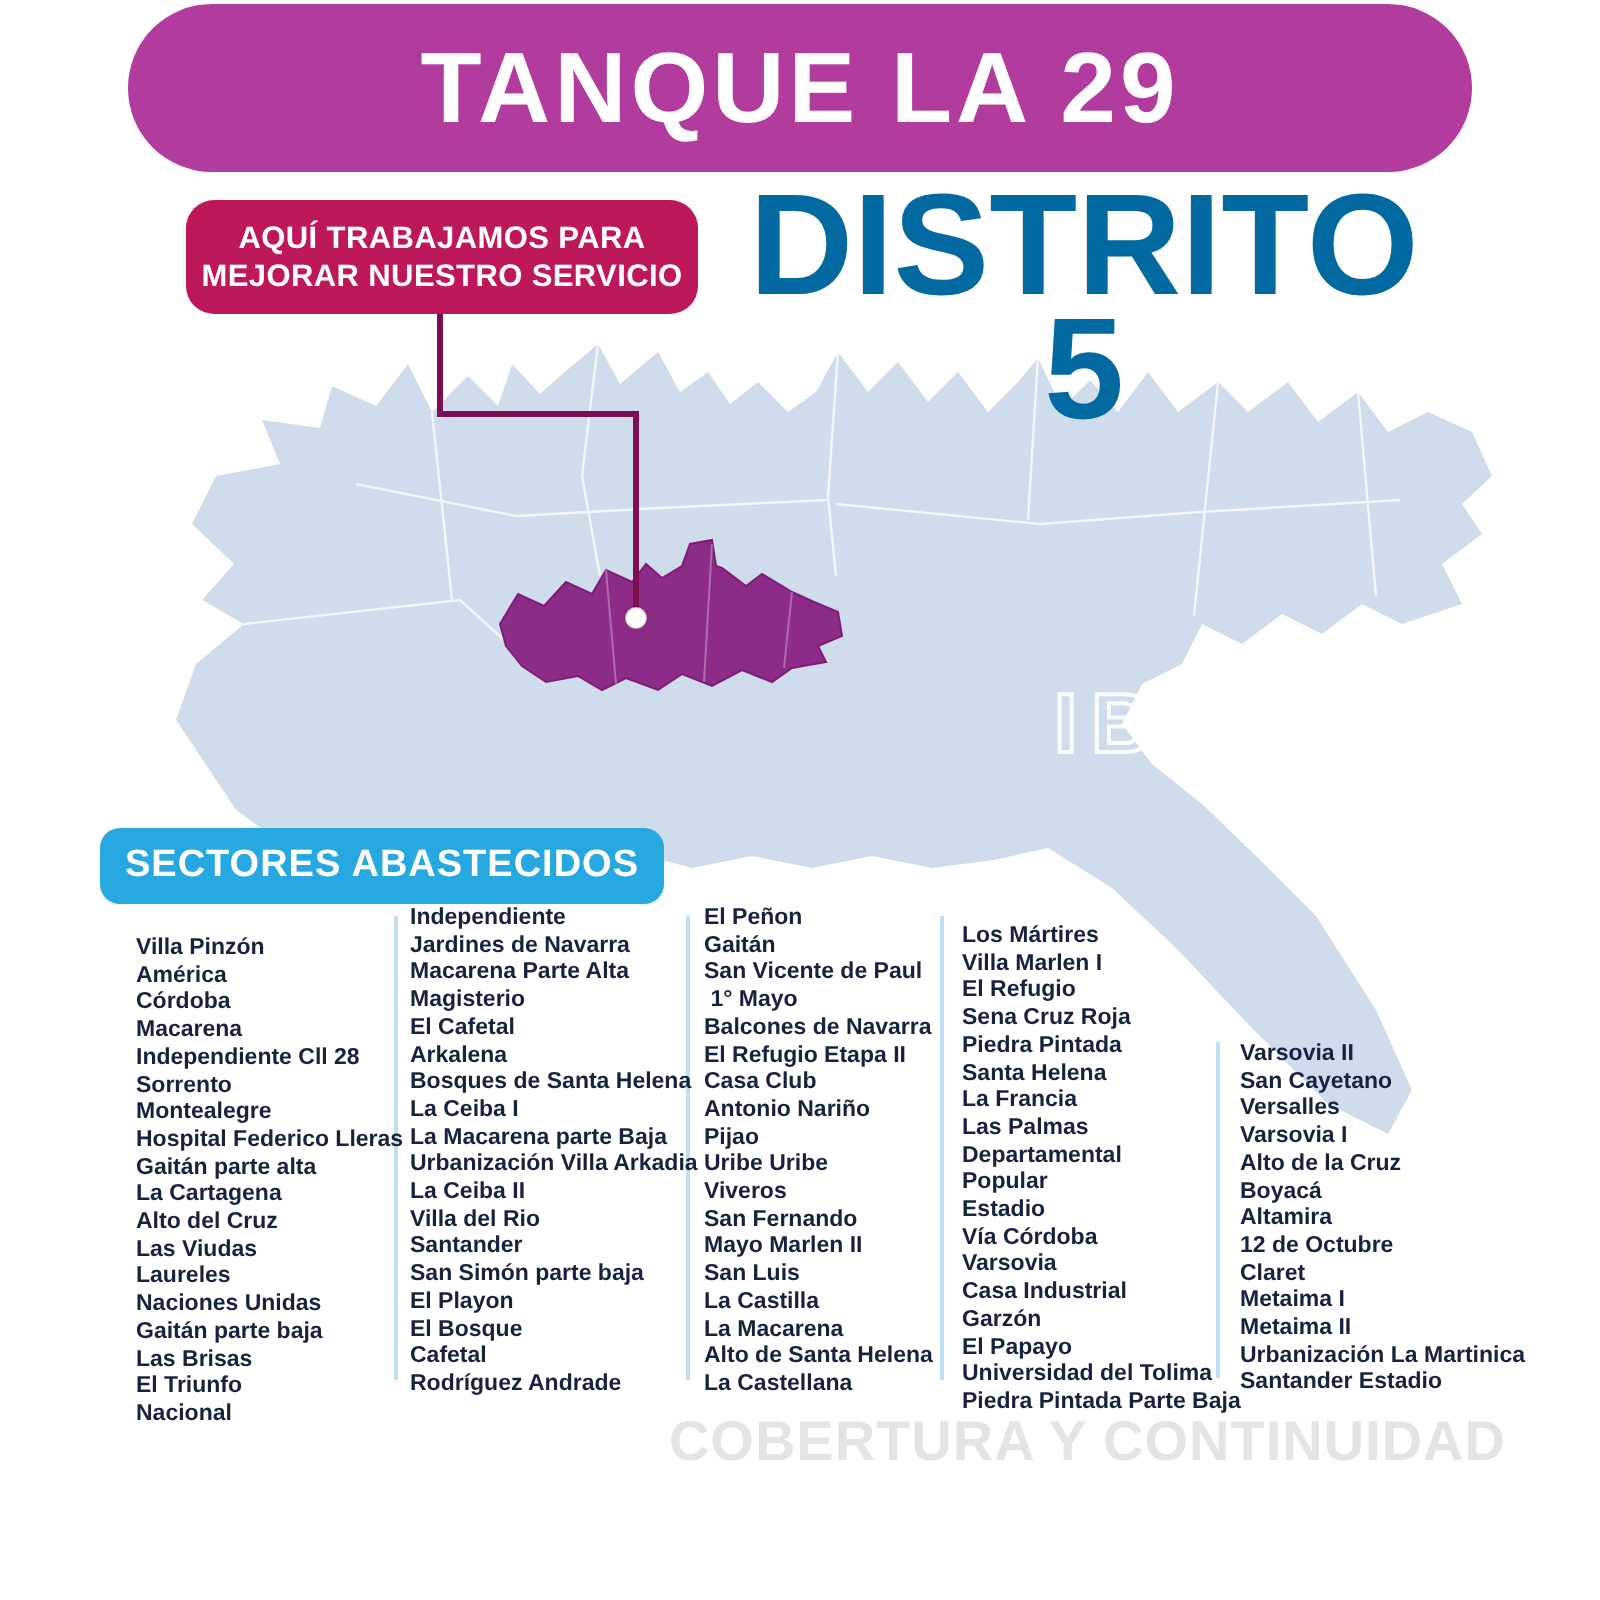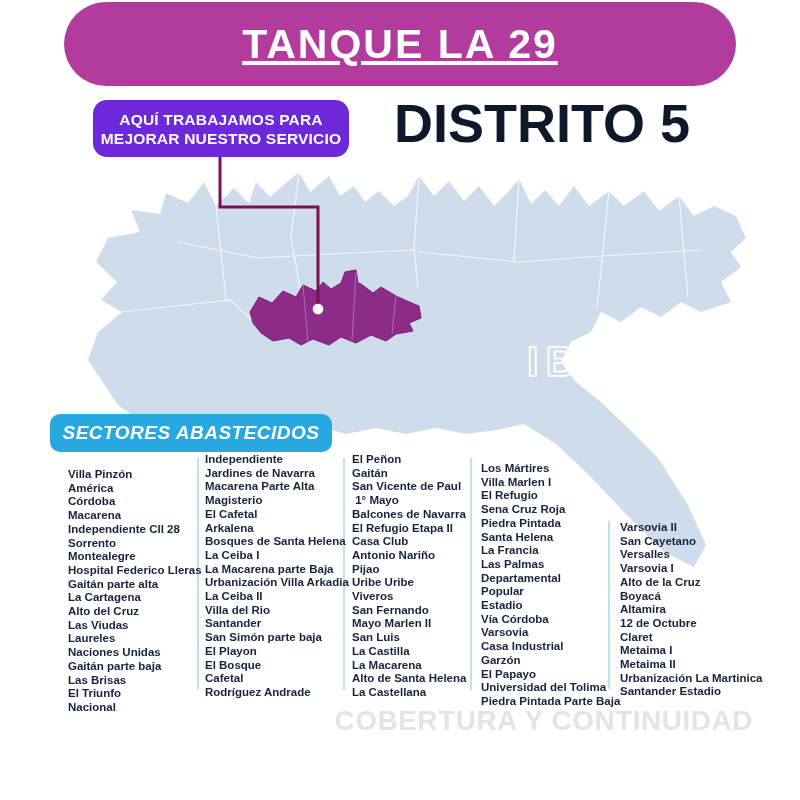--- a/index.html
+++ b/index.html
@@ -2,38 +2,38 @@
 <html><head>
 <meta charset="utf-8">
 <style>
   html,body{margin:0;padding:0;background:#ffffff;}
   #page{position:relative;width:800px;height:800px;background:#ffffff;overflow:hidden;
         font-family:"Liberation Sans","DejaVu Sans",sans-serif;}
 
   
   .banner{position:absolute;left:64px;top:2px;width:672px;height:84px;background:#b13c9d;
           border-radius:42px;z-index:2;display:flex;align-items:center;justify-content:center;}
-  .banner-title{color:#ffffff;font-size:41px;font-weight:800;letter-spacing:2px;text-decoration:underline;}
-
-  
-  .callout{position:absolute;left:93px;top:100px;width:256px;height:57px;background:#6d28d9;
+  .banner-title{color:#ffffff;font-size:50px;font-weight:800;letter-spacing:2px;}
+
+  
+  .callout{position:absolute;left:93px;top:100px;width:256px;height:57px;background:#be185d;
            border-radius:14px;z-index:3;display:flex;flex-direction:column;align-items:center;
            justify-content:center;}
   .callout div{color:#ffffff;font-size:15.5px;line-height:19px;font-weight:700;letter-spacing:.2px;}
 
   
   .district-title{position:absolute;left:366px;top:92px;width:352px;text-align:center;z-index:3;
-                  color:#0f172a;font-size:54px;line-height:62px;font-weight:800;letter-spacing:0;}
+                  color:#0369a1;font-size:72px;line-height:62px;font-weight:800;letter-spacing:0;}
 
   
   #map-svg{position:absolute;left:0;top:0;z-index:1;}
 
   
   .sectors-pill{position:absolute;left:50px;top:414px;width:282px;height:38px;background:#27a8e0;
-                border-radius:10px;z-index:3;display:flex;align-items:center;justify-content:center;font-style:italic;}
+                border-radius:10px;z-index:3;display:flex;align-items:center;justify-content:center;}
   .sectors-pill span{color:#ffffff;font-size:19px;font-weight:800;letter-spacing:.5px;}
 
   
   .sector-col{position:absolute;z-index:3;color:#17233e;font-size:11.5px;font-weight:700;}
   .sector-item{line-height:13.7px;white-space:pre;}
   .col-1{left:68px;top:468px;width:130px;}
   .col-2{left:205px;top:453px;width:145px;}
   .col-3{left:352px;top:453px;width:128px;}
   .col-4{left:481px;top:462px;width:132px;}
   .col-5{left:620px;top:521px;width:155px;}

